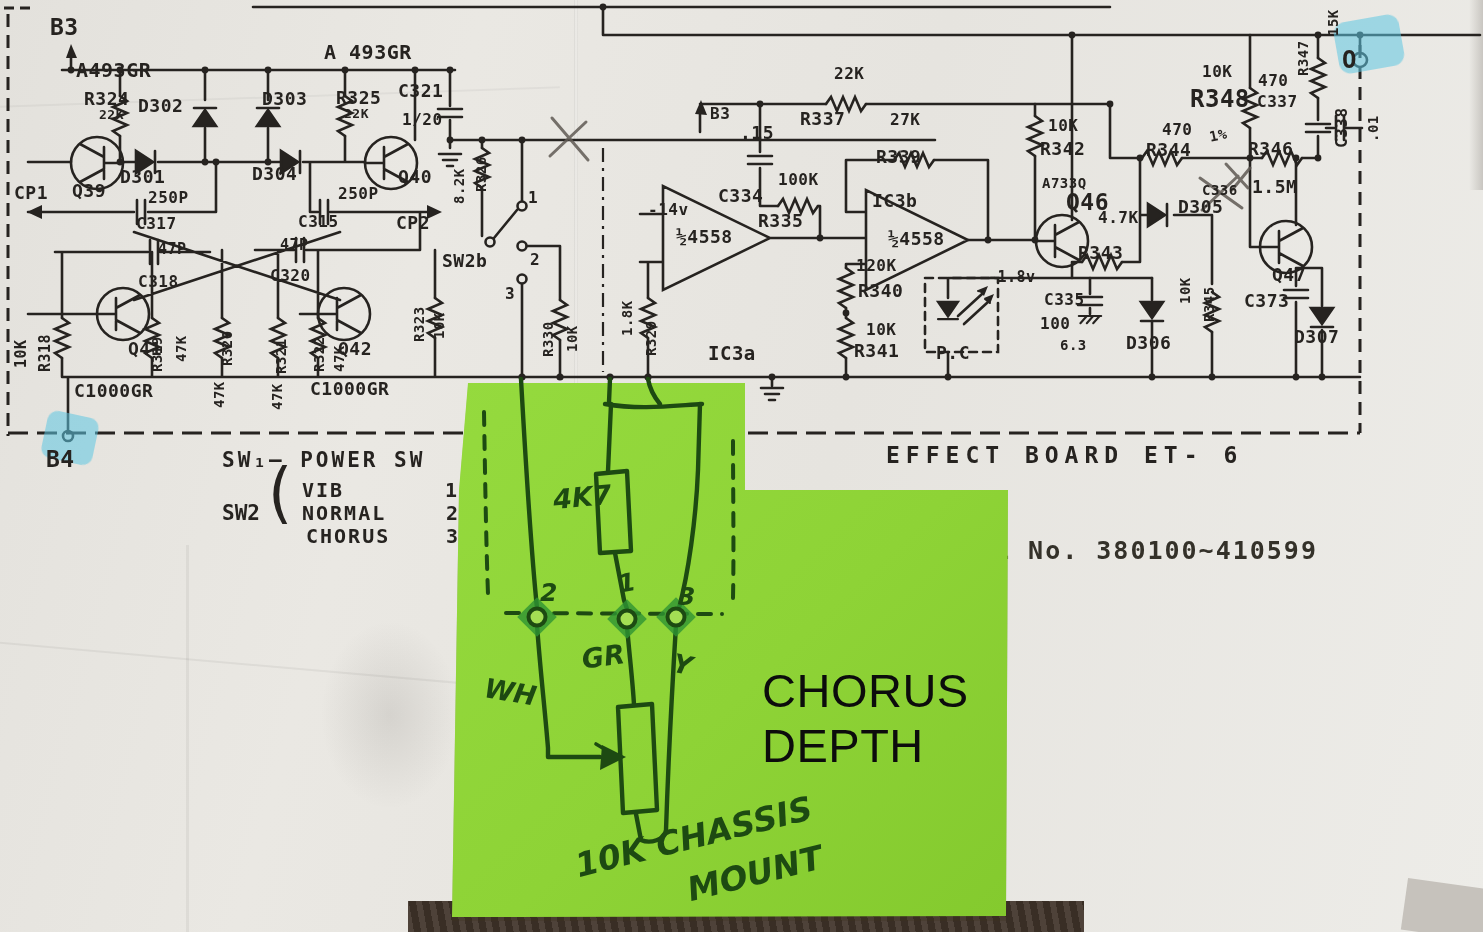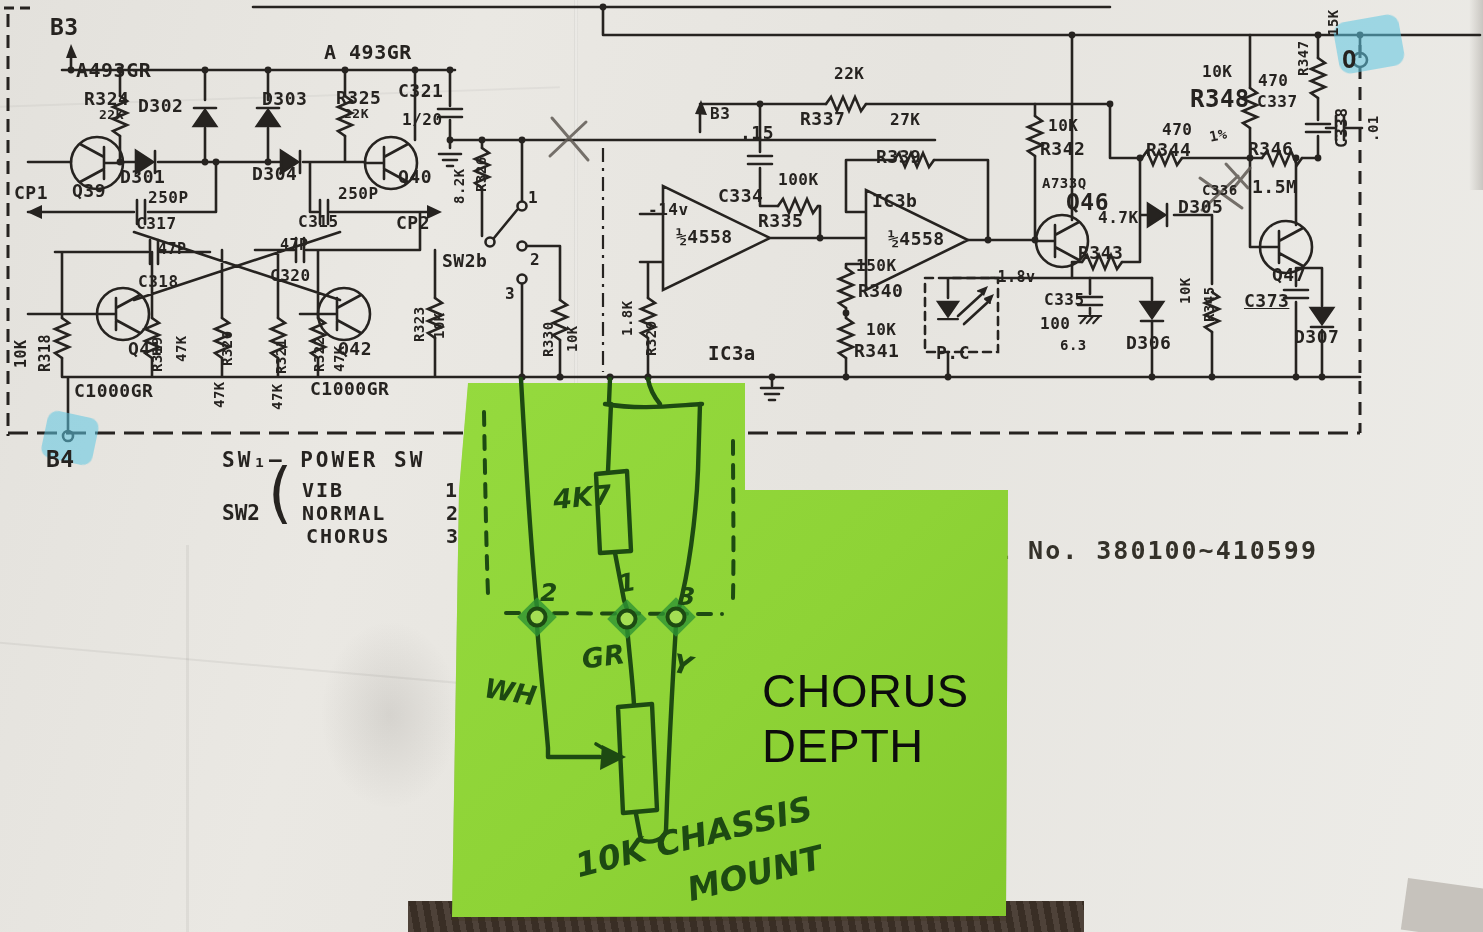--- a/index.html
+++ b/index.html
@@ -324,21 +324,21 @@
       <span class="lbl" style="left: 778px; top: 172px; font-size: 16px;">100K</span>
       <span class="lbl" style="left: 758px; top: 212px; font-size: 18px;">R335</span>
       <span class="lbl" style="left: 834px; top: 66px; font-size: 16px;">22K</span>
       <span class="lbl" style="left: 800px; top: 110px; font-size: 18px;">R337</span>
       <span class="lbl" style="left: 890px; top: 112px; font-size: 16px;">27K</span>
       <span class="lbl" style="left: 876px; top: 148px; font-size: 18px;">R339</span>
       <span class="lbl" style="left: 872px; top: 192px; font-size: 18px;">IC3b</span>
       <span class="lbl" style="left: 888px; top: 230px; font-size: 18px;">½4558</span>
       <span class="lbl" style="left: 676px; top: 228px; font-size: 18px;">½4558</span>
       <span class="lbl" style="left: 708px; top: 297px; font-size: 19px; margin-top: 47px;">IC3a</span>
-      <span class="lbl" style="left: 856px; top: 258px; font-size: 16px;">150K</span>
+      <span class="lbl" style="left: 856px; top: 258px; font-size: 16px;">120K</span>
       <span class="lbl" style="left: 858px; top: 282px; font-size: 18px;">R340</span>
       <span class="lbl" style="left: 866px; top: 322px; font-size: 16px;">10K</span>
       <span class="lbl" style="left: 854px; top: 342px; font-size: 18px;">R341</span>
       <span class="lbl" style="left: 988px; top: 270px; font-size: 15px;">-1.8v</span>
       <span class="lbl" style="left: 936px; top: 344px; font-size: 18px;">P.C</span>
       <span class="lbl" style="left: 1044px; top: 292px; font-size: 16px;">C335</span>
       <span class="lbl" style="left: 1040px; top: 316px; font-size: 16px;">100</span>
       <span class="lbl" style="left: 1060px; top: 338px; font-size: 14px;">6.3</span>
       <span class="lbl" style="left: 1126px; top: 334px; font-size: 18px;">D306</span>
       <span class="lbl" style="left: 1178px; top: 304px; font-size: 14px; transform: rotate(-90deg);">10K</span>
@@ -359,36 +359,37 @@
       <span class="lbl" style="left: 1258px; top: 73px; font-size: 16px;">470</span>
       <span class="lbl" style="left: 1257px; top: 94px; font-size: 16px;">C337</span>
       <span class="lbl" style="left: 1296px; top: 76px; font-size: 14px; transform: rotate(-90deg);">R347</span>
       <span class="lbl" style="left: 1326px; top: 36px; font-size: 14px; transform: rotate(-90deg);">15K</span>
       <span class="lbl" style="left: 1342px; top: 48px; font-size: 24px;">O</span>
       <span class="lbl" style="left: 1334px; top: 148px; font-size: 16px; transform: rotate(-90deg);">C338</span>
       <span class="lbl" style="left: 1366px; top: 142px; font-size: 14px; transform: rotate(-90deg);">.01</span>
       <span class="lbl" style="left: 1248px; top: 140px; font-size: 18px;">R346</span>
       <span class="lbl" style="left: 1252px; top: 178px; font-size: 18px;">1.5M</span>
       <span class="lbl" style="left: 1272px; top: 266px; font-size: 18px;">Q47</span>
-      <span class="lbl" style="left: 1244px; top: 292px; font-size: 18px; text-decoration: underline;">C373</span>
+      <span class="lbl" style="left: 1244px; top: 292px; font-size: 18px;">C373</span>
       <span class="lbl" style="left: 1294px; top: 328px; font-size: 18px;">D307</span>
     </div>
 
   <div>
     <span class="legend" style="left:222px;top:450px;font-size:21px;letter-spacing:3px;">SW₁— POWER SW</span>
     <span class="legend" style="left:222px;top:503px;font-size:21px;">SW2</span>
     <span class="legend" style="left:268px;top:462px;font-size:62px;font-weight:normal;font-family:'DejaVu Sans',sans-serif;transform:scaleY(1.05);">(</span>
     <span class="legend" style="left:302px;top:480px;font-size:20px;letter-spacing:2px;">VIB</span>
     <span class="legend" style="left:302px;top:503px;font-size:20px;letter-spacing:2px;">NORMAL</span>
     <span class="legend" style="left:306px;top:526px;font-size:20px;letter-spacing:2px;">CHORUS</span>
     <span class="legend" style="left:445px;top:480px;font-size:20px;">1</span>
     <span class="legend" style="left:446px;top:503px;font-size:20px;">2</span>
     <span class="legend" style="left:446px;top:526px;font-size:20px;">3</span>
   </div>
 
+  <div id="board-label">EFFECT BOARD ET- 6</div>
   <div id="serial">L No. 380100~410599</div>
 
   <svg width="1483" height="932">
     <defs>
       <linearGradient id="ng" x1="0" y1="0" x2="1" y2="1">
         <stop offset="0" stop-color="#95da3e"></stop>
           <stop offset=".55" stop-color="#8ed336"></stop>
         <stop offset="1" stop-color="#84ca2e"></stop>
       </linearGradient>
     </defs>

